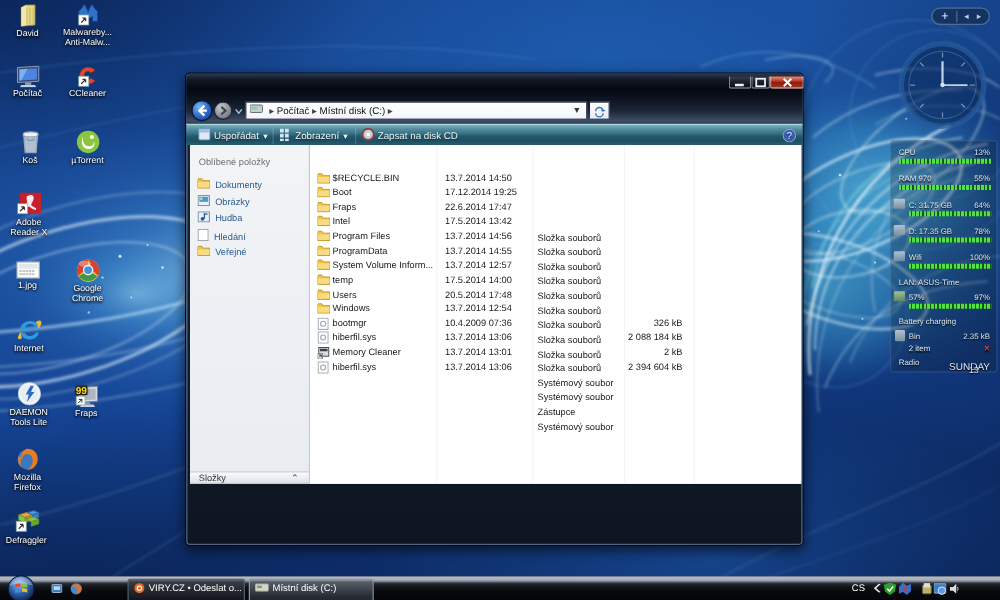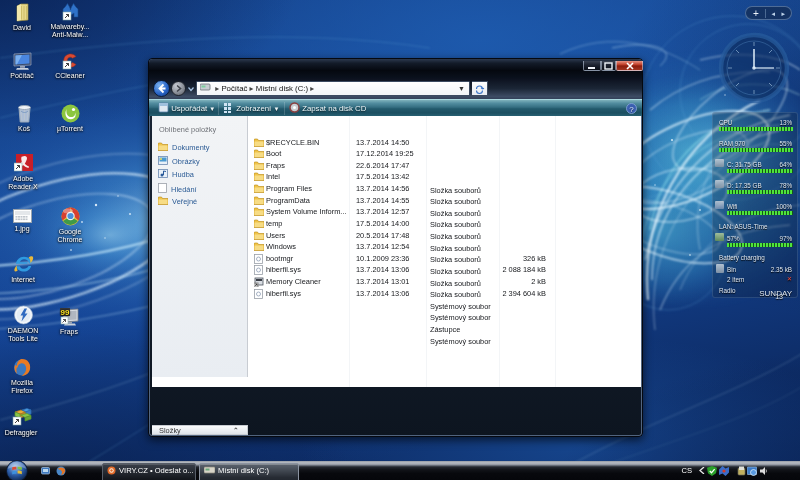--- a/index.html
+++ b/index.html
@@ -29,21 +29,21 @@
   #search { position:absolute; left:342px; top:3px; width:151px; height:15px; background:linear-gradient(#eef1f4,#fcfdfe); border:1px solid #3c4b61; border-radius:1px; color:#8a8f96; font-size:7.8px; font-style:italic; line-height:13px;margin-top:20px; }
   
   #toolbar { left:0; top:40px; width:100%; height:17px;
      background:linear-gradient(180deg,#7fb2bc 0%, #528da0 20%, #356e82 45%, #23596c 55%, #1c4f61 80%, #276072 100%);
      border-top:1px solid #a8d8de; color:#eef6f8; font-size:7.8px; }
   .tbtn { position:absolute; top:2px; height:13px; line-height:13px; white-space:nowrap; text-shadow:0 1px 1px rgba(0,0,0,.5); }
   
   #content { left:3px; top:57px; width:489px; height:271px; background:#fff; }
   #sidebar { left:0; top:0; width:96px; height:261px; background:linear-gradient(#f2f4f6,#e9edf2); border-right:1px solid #c8ccd2; }
   .sideitem { position:absolute; left:3px; font-size:7.4px; color:#2a5a94; white-space:nowrap; }
-  #slozky { left:0; top:261px; width:96px; height:10px; background:linear-gradient(#fafbfc,#dfe4ea); border:1px solid #c8ccd2; border-left:none; font-size:7.4px; color:#333; line-height:9px;margin-top:48px; }
+  #slozky { left:0; top:261px; width:96px; height:10px; background:linear-gradient(#fafbfc,#dfe4ea); border:1px solid #c8ccd2; border-left:none; font-size:7.4px; color:#333; line-height:9px; }
   #filepane { left:96px; top:0; width:393px; height:271px; background:#fff; }
   .colline { position:absolute; top:0; width:1px; height:271px; background:#f3f5f7; }
   #header { position:absolute; left:0; top:0; width:393px; height:20px; background:linear-gradient(#fdfdfd,#f6f8fa); border-bottom:1px solid #e4e7ea; color:#3c4148; font-size:7.8px; }
   .hsep { position:absolute; top:2px; width:1px; height:16px; background:#dfe3e7; }
   .frow { position:absolute; left:0; width:393px; height:11.62px; font-size:7.4px; color:#16181c; white-space:nowrap;text-decoration:underline; }
   .frow .nm { position:absolute; left:18px; top:1px; }
   .frow .dt { position:absolute; left:108px; top:1px; }
   .frow .tp { position:absolute; left:182px; top:1px;margin-top:48px; }
   .frow .sz { position:absolute; right:95px; top:1px; }
   .frow svg.fic { position:absolute; left:6px; top:1px; }
@@ -557,21 +557,21 @@
             <span class="dt">13.7.2014 12:54</span>
             <span class="tp">Složka souborů</span>
             <span class="sz"></span>
           </div>
           <div class="frow" style="top:136.79999999999998px;">
             <svg class="fic" width="9" height="10">
               <rect x="0.5" y="0.5" width="8" height="9" fill="#fff" stroke="#9aa0a8" stroke-width="0.8"></rect>
               <circle cx="4.5" cy="5" r="2" fill="none" stroke="#9aa8bc" stroke-width="0.9"></circle>
             </svg>
             <span class="nm">bootmgr</span>
-            <span class="dt">10.1.2009 23:36</span>
+            <span class="dt">10.4.2009 07:36</span>
             <span class="tp">Systémový soubor</span>
             <span class="sz">326 kB</span>
           </div>
           <div class="frow" style="top:148.42px;">
             <svg class="fic" width="9" height="10">
               <rect x="0.5" y="0.5" width="8" height="9" fill="#fff" stroke="#9aa0a8" stroke-width="0.8"></rect>
               <circle cx="4.5" cy="5" r="2" fill="none" stroke="#9aa8bc" stroke-width="0.9"></circle>
             </svg>
             <span class="nm">hiberfil.sys</span>
             <span class="dt">13.7.2014 13:06</span>

